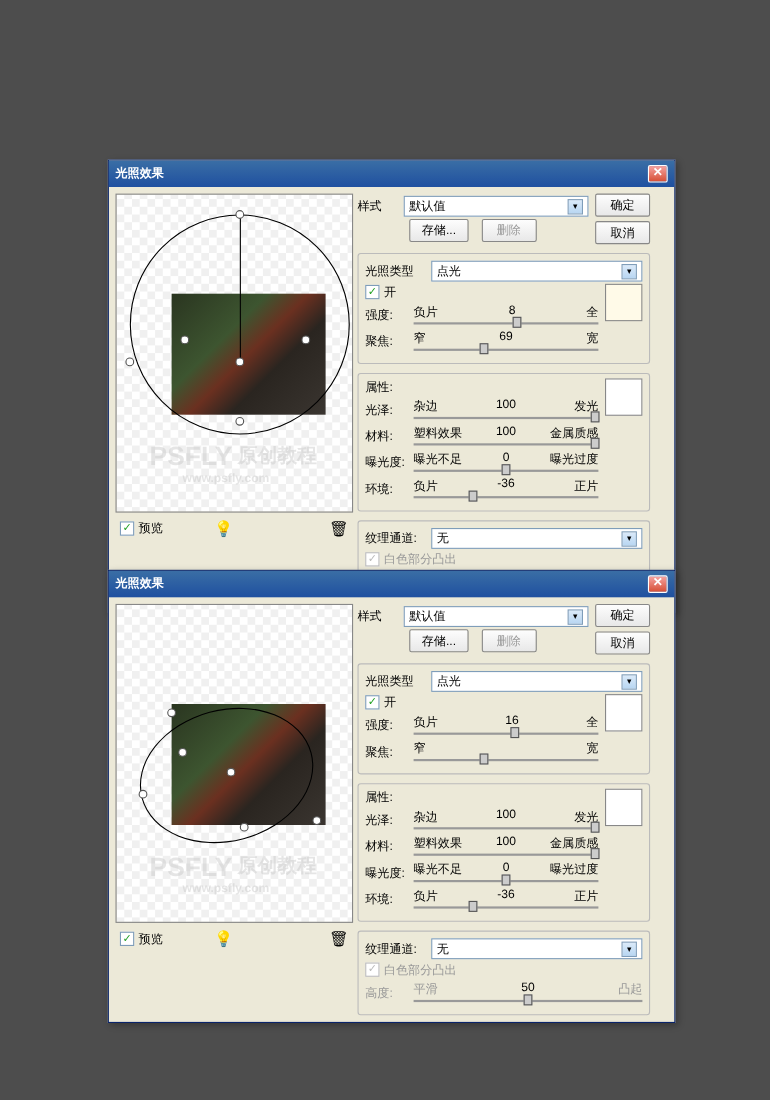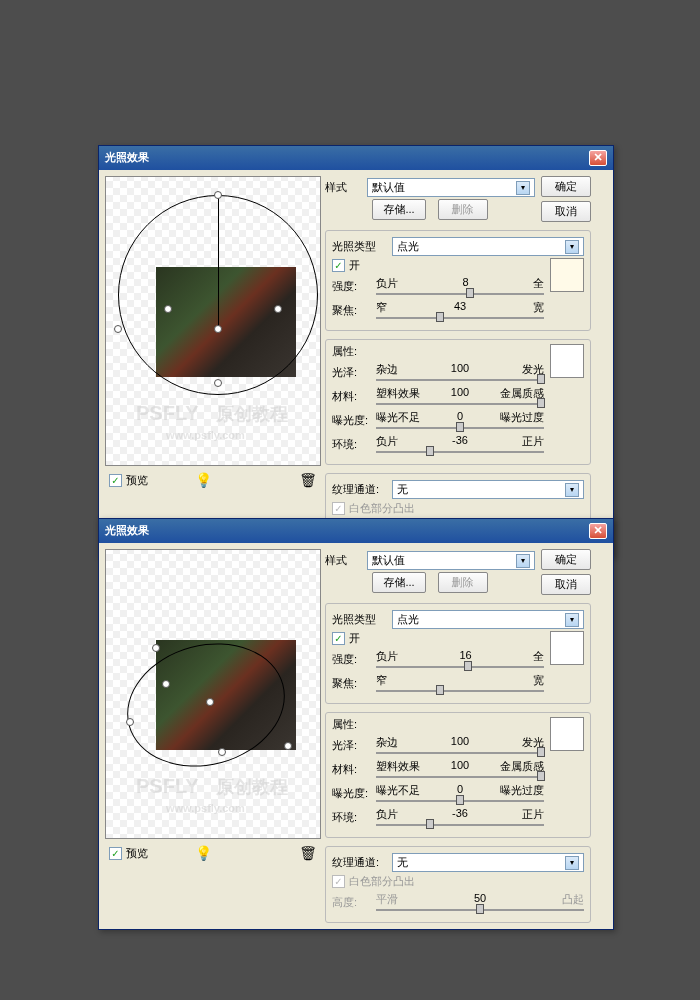--- a/index.html
+++ b/index.html
@@ -7,21 +7,21 @@
 .dialog { position: absolute; background: #ece9d8; border: 1px solid #0a246a; box-shadow: 2px 2px 6px rgba(0,0,0,0.3); }
 .titlebar { background: linear-gradient(to bottom, #3a6ea5, #1f50a0); color: #fff; padding: 4px 6px; font-weight: bold; font-size: 12px; display: flex; justify-content: space-between; align-items: flex-start; }
 .close-btn { width: 18px; height: 16px; background: linear-gradient(to bottom, #f5a3a0, #d64f36); border: 1px solid #fff; color: #fff; text-align: center; line-height: 13px; font-size: 11px; font-weight: bold; cursor: pointer; border-radius: 2px; }
 .dialog-body { display: flex; padding: 6px; gap: 4px; }
 .left-col { width: 216px; display: flex; flex-direction: column; }
 .preview-box { width: 216px; height: 290px; border: 1px solid #888; background: repeating-conic-gradient(#f0f0f0 0% 25%, #fff 0% 50%) 0/14px 14px; position: relative; overflow: hidden; }
 .preview-img { position: absolute; background: linear-gradient(135deg, #2a3520 0%, #3d5530 35%, #6b3020 50%, #2a2520 65%, #3a3530 100%); }
 .ellipse-handle { position: absolute; border: 1px solid #000; border-radius: 50%; }
 .handle-dot { position: absolute; width: 8px; height: 8px; background: #fff; border: 1px solid #555; border-radius: 50%; }
 .center-line { position: absolute; background: #000; }
-.watermark { position: absolute; color: #ccc; font-size: 20px; font-weight: bold; opacity: 0.5; }
+.watermark { position: absolute; color: #ccc; font-size: 24px; font-weight: bold; opacity: 0.5; }
 .preview-controls { display: flex; align-items: center; gap: 8px; margin-top: 4px; padding: 2px 4px; }
 .right-col { width: 266px; display: flex; flex-direction: column; gap: 4px; }
 .row { display: flex; align-items: center; gap: 4px; margin: 2px 0; }
 .lbl { width: 56px; text-align: left; font-size: 11px; }
 .dropdown { flex: 1; background: #fff; border: 1px solid #7f9db9; height: 19px; padding: 1px 4px; display: flex; justify-content: space-between; align-items: center; font-size: 11px; }
 .dd-arrow { width: 14px; height: 14px; background: linear-gradient(#dbeaf9,#b8d6f2); border: 1px solid #7f9db9; text-align: center; line-height: 12px; font-size: 8px; }
 .btn { background: linear-gradient(#fdfdfd, #e8e8e8); border: 1px solid #888; padding: 2px 10px; font-size: 11px; cursor: pointer; border-radius: 2px; min-width: 50px; text-align: center; }
 .btn.disabled { color: #999; text-align: center; }
 .side-btns { display: flex; flex-direction: column; gap: 4px; width: 50px; }
 .section { border: 1px solid #bbb; border-radius: 3px; padding: 4px 6px 6px 6px; margin-top: 4px; position: relative; }
@@ -121,21 +121,21 @@
                 <div class="slider-bar">
                     <div class="slider-thumb" style="left:56%;"></div>
                   </div>
               </div>
             </div>
             <div class="slider-row">
               <span class="slider-lbl">聚焦:</span>
               <div class="slider-track">
                 <div class="slider-labels">
                     <span>窄</span>
-                    <span>43</span>
+                    <span>69</span>
                     <span>宽</span>
                   </div>
                 <div class="slider-bar">
                     <div class="slider-thumb" style="left:38%;"></div>
                   </div>
               </div>
             </div>
           </div>
           <div class="swatch cream"></div>
         </div>

